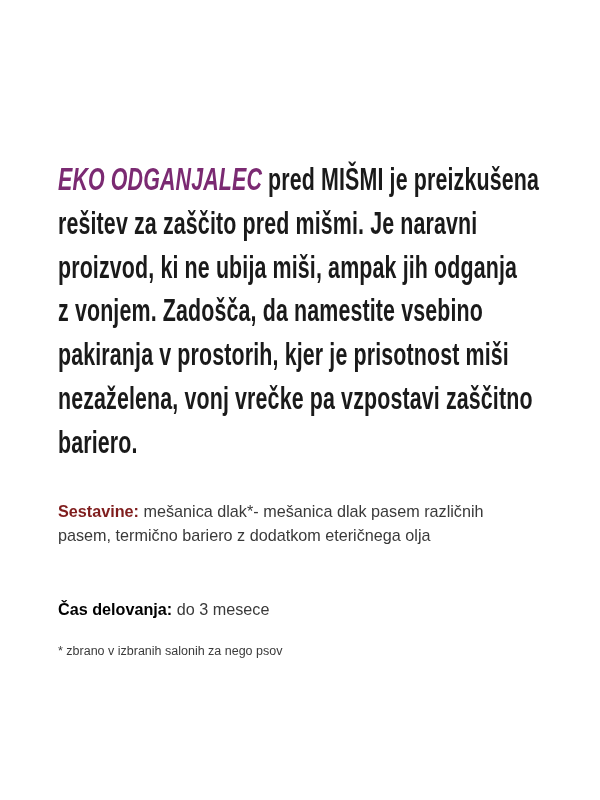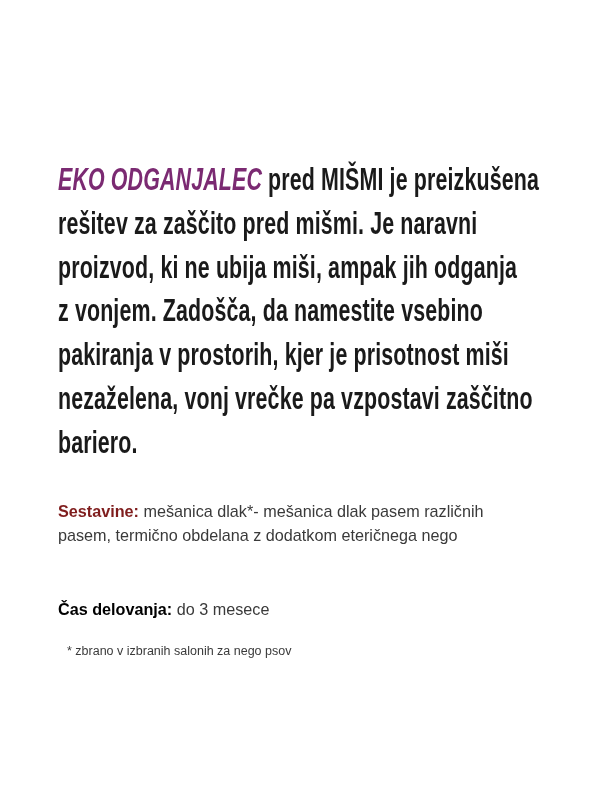--- a/index.html
+++ b/index.html
@@ -22,40 +22,40 @@
     }
     .details .line { display: block; white-space: nowrap; }
     .details b { color: #7f1d1d; }
     .duration {
       position: absolute; left: 58px; top: 597px;
       font-family: "Liberation Sans", sans-serif; font-size: 16.2px; line-height: 24px; color: #3a3a3a;
       white-space: nowrap;
     }
     .duration b { color: #000000; margin-top: 40px; }
     .footnote {
-      position: absolute; left: 67px; top: 643px;
+      position: absolute; left: 58px; top: 643px;
       font-family: "Liberation Sans", sans-serif; font-size: 12.5px; line-height: 16px; color: #3a3a3a;
       white-space: nowrap;
     }
   </style>
 </head>
 <body>
 
 <div class="lead">
   <span class="line"><span class="brand">EKO ODGANJALEC</span><span> pred MIŠMI je preizkušena</span></span>
   <span class="line">rešitev za zaščito pred mišmi. Je naravni</span>
   <span class="line">proizvod, ki ne ubija miši, ampak jih odganja</span>
   <span class="line">z vonjem. Zadošča, da namestite vsebino</span>
   <span class="line">pakiranja v prostorih, kjer je prisotnost miši</span>
   <span class="line">nezaželena, vonj vrečke pa vzpostavi zaščitno</span>
   <span class="line">bariero.</span>
 </div>
 
 <div class="details">
   <span class="line"><b>Sestavine:</b><span> mešanica dlak*- mešanica dlak pasem različnih</span></span>
-  <span class="line">pasem, termično obdelana z dodatkom eteričnega nego</span>
+  <span class="line">pasem, termično bariero z dodatkom eteričnega olja</span>
 </div>
 
 <div class="duration">
   <b>Čas delovanja:</b><span> do 3 mesece</span>
 </div>
 
 <div class="footnote">* zbrano v izbranih salonih za nego psov</div>
 
 </body></html>

